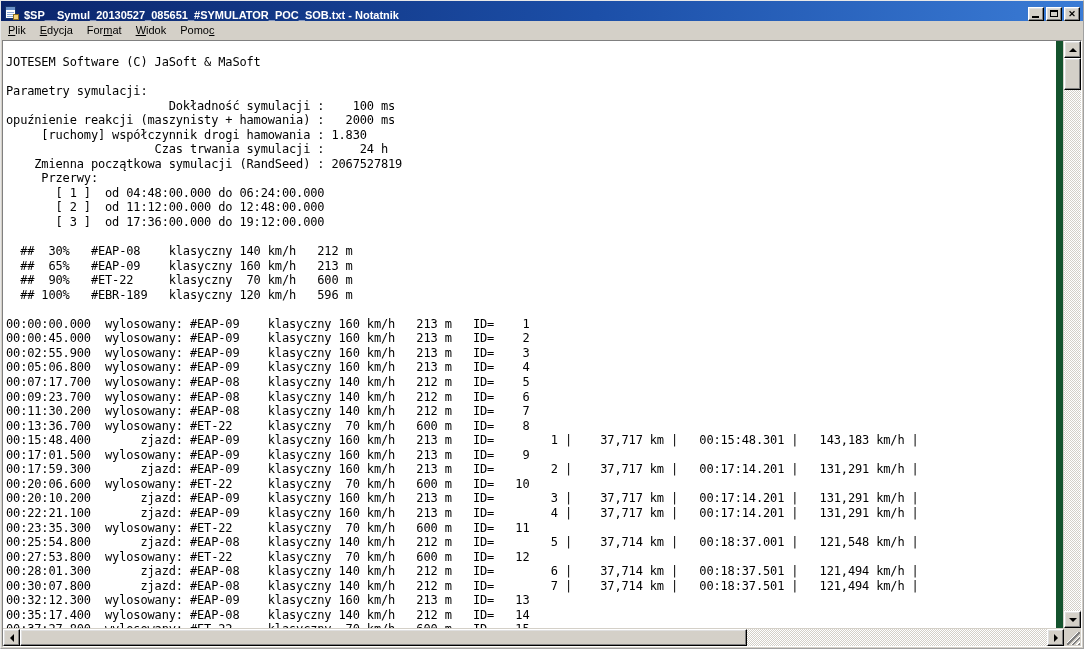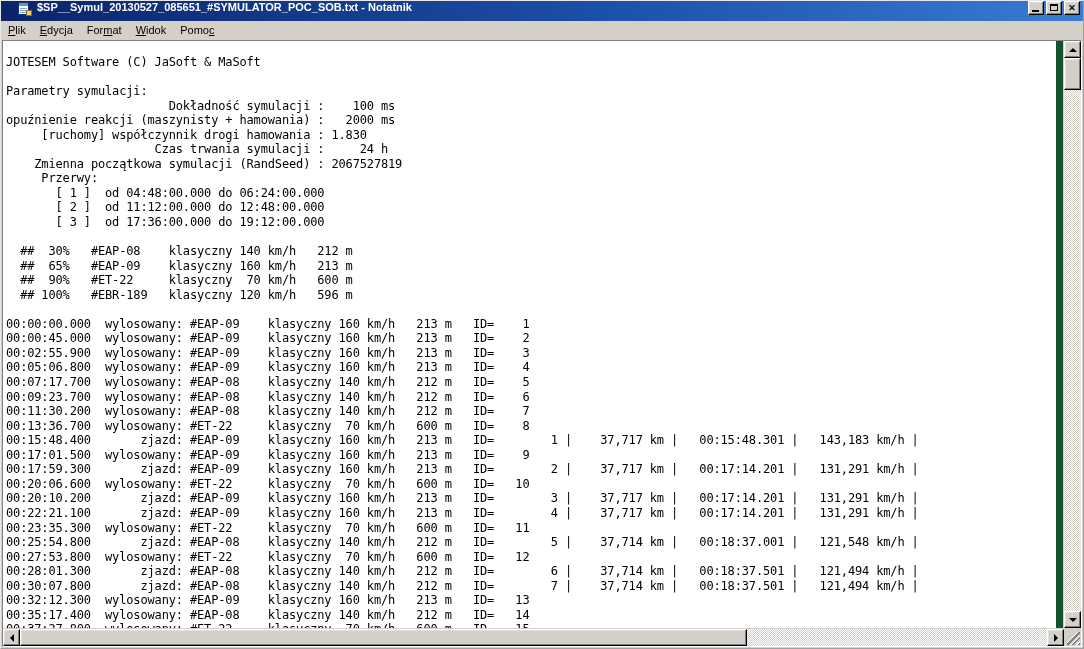--- a/index.html
+++ b/index.html
@@ -28,22 +28,22 @@
     display: flex;
     flex-direction: column;
   }
 
   
   .titlebar {
     height: 16px;
     min-height: 20px;
     background: linear-gradient(to right, #0a246a 0%, #1c4fa8 55%, #3a7bd5 100%);
     display: flex;
-    align-items: flex-start;
-    padding: 0 2px 0 16px;
+    align-items: flex-end;
+    padding: 0 2px 0 3px;
     box-sizing: border-box;
     position: relative;
   }
   .title-icon {
     width: 16px; height: 16px;
     margin-right: 4px;
     position: relative;
     flex: 0 0 auto;
   }
   .title-icon .page {

